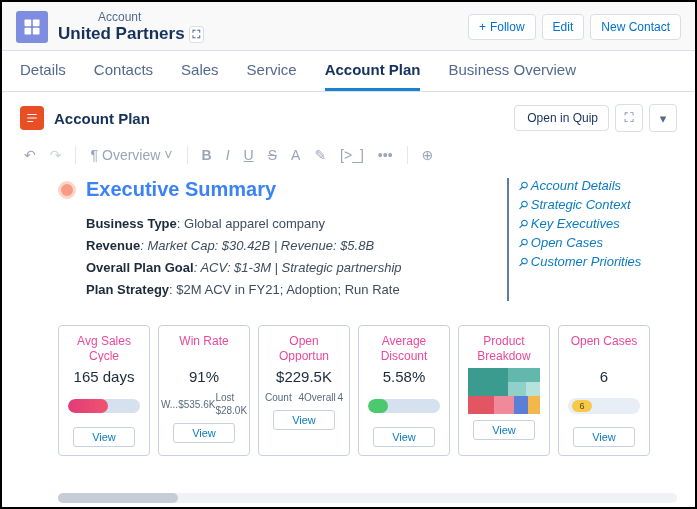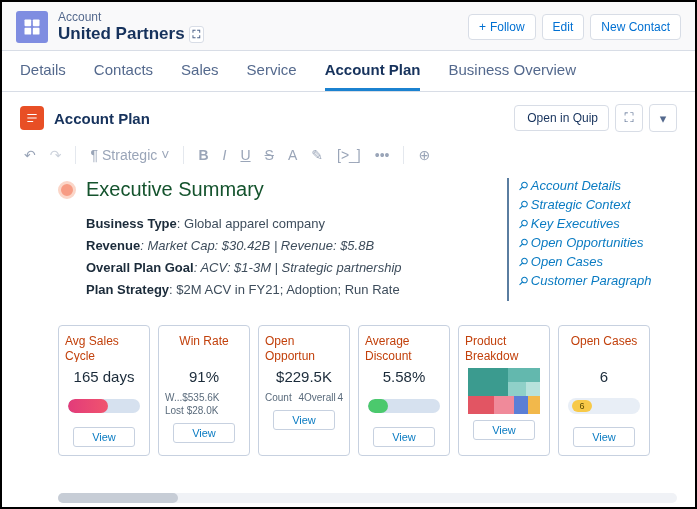--- a/index.html
+++ b/index.html
@@ -2,21 +2,21 @@
 <html><head>
 <meta charset="utf-8">
 <style>
   * { box-sizing: border-box; margin: 0; padding: 0; }
   body { font-family: -apple-system, BlinkMacSystemFont, "Segoe UI", Arial, sans-serif; font-size: 13px; color: #16325c; background: #fff; }
   .frame { width: 697px; height: 509px; border: 2px solid #000; position: relative; overflow: hidden; }
   .header { display: flex; align-items: center; padding: 8px 14px 6px; border-bottom: 1px solid #d8dde6; background:#f9f9fa; }
   .acct-icon { width: 32px; height: 32px; background: #7f8de1; border-radius: 3px; display:flex; align-items:center; justify-content:center; margin-right:10px;}
   .acct-icon svg { width: 20px; height: 20px; fill:#fff;}
   .acct-text { display:flex; flex-direction:column; }
-  .acct-label { font-size: 12px; color:#54698d; }
+  .acct-label { font-size: 12px; color:#54698d;margin-left:40px; }
   .acct-name { font-size: 17px; font-weight: 700; color:#16325c; display:flex; align-items:center; gap:4px;}
   .hier-icon { font-size: 11px; color:#54698d; border:1px solid #d8dde6; border-radius:3px; padding:1px 3px; background:#fff;}
   .hdr-actions { margin-left:auto; display:flex; gap:6px; }
   .btn { border:1px solid #d8dde6; background:#fff; color:#0070d2; padding:5px 10px; border-radius:4px; font-size:12px; cursor:pointer; display:inline-flex; align-items:center; gap:4px;}
   .btn.gray { color:#16325c;padding-left:12px; }
   .tabs { display:flex; gap:28px; padding: 10px 18px 0; border-bottom: 1px solid #d8dde6; }
   .tab { font-size: 15px; color:#54698d; padding-bottom: 10px; cursor:pointer; }
   .tab.active { color:#16325c; font-weight:600; border-bottom: 3px solid #1b82d0; }
   .subhdr { display:flex; align-items:center; padding: 12px 18px 8px; gap:10px;}
   .quip-icon { width:24px; height:24px; background:#e84f25; border-radius:4px; display:flex; align-items:center; justify-content:center;}
@@ -24,30 +24,30 @@
   .subhdr-title { font-size:15px; font-weight:700;}
   .subhdr-actions { margin-left:auto; display:flex; gap:6px; align-items:center;}
   .iconbtn { border:1px solid #d8dde6; background:#fff; width:28px; height:28px; border-radius:4px; display:inline-flex; align-items:center; justify-content:center; color:#54698d; cursor:pointer;}
   .toolbar { display:flex; align-items:center; gap:14px; padding: 6px 22px 10px; color:#9aa5b8; font-size:14px;}
   .toolbar .sep { width:1px; height:18px; background:#e4e8ee;}
   .toolbar .tbtn { cursor:pointer; color:#9aa5b8; display:flex; align-items:center; gap:4px;}
   .content { display:flex; padding: 4px 28px 0 56px; gap:18px;}
   .main { flex:1; }
   .bullet-row { display:flex; align-items:center; gap:10px; margin-bottom:12px;}
   .bullet-dot { width:18px; height:18px; border-radius:50%; background:#f79c84; border:3px solid #fbd6c8;}
-  .exec-title { font-size:20px; font-weight:400; color:#14532d;}
+  .exec-title { font-size:20px; font-weight:700; color:#3b82f6;}
   .summary { margin-left: 28px; font-size:13px; line-height:1.7; color:#3e4d5c;}
   .summary b { font-weight:700; color:#1b2b3a;}
   .summary i { font-style:italic;}
   .anchors { border-left: 2px solid #5a7da0; padding-left:10px; display:flex; flex-direction:column; gap:4px; min-width:160px;}
   .anchor { color:#0a7bc2; font-size:13px; font-style:italic; cursor:pointer; display:flex; align-items:center; gap:3px;}
   .anchor::before { content:"⚲"; font-style:normal; font-size:12px; transform:rotate(45deg); display:inline-block; color:#0a7bc2;}
   .cards { display:flex; gap:8px; padding: 24px 18px 0 56px; }
   .card { border:1px solid #c7d1e0; border-radius:4px; width:92px; padding:8px 6px; display:flex; flex-direction:column; align-items:center; gap:6px; background:#fff;}
-  .card-title { font-size:12px; color:#c2410c; text-align:left; line-height:1.2; height:28px; overflow:hidden; white-space:normal;}
+  .card-title { font-size:12px; color:#ec4899; text-align:center; line-height:1.2; height:28px; overflow:hidden; white-space:normal;}
   .card-value { font-size:15px; font-weight:400; color:#1b2b3a;}
   .card-detail { font-size:10px; color:#5a6b7c; line-height:1.3; text-align:left; width:100%; display:flex; justify-content:space-between;}
   .card-body { width:100%; height:30px; display:flex; align-items:center; justify-content:center;}
   .viewbtn { border:1px solid #c7d1e0; background:#fff; color:#0a7bc2; font-size:11px; padding:3px 18px; border-radius:3px; cursor:pointer;}
   .pill { width:72px; height:14px; border-radius:8px; background:#d6e1ef; position:relative; overflow:hidden;}
   .pill-fill { position:absolute; left:0; top:0; bottom:0; border-radius:8px;}
   .pill.red .pill-fill { width:55%; background:linear-gradient(90deg,#e23b7a,#f0546e);}
   .pill.green .pill-fill { width:28%; background:#4bc96d;}
   .pill.green::before { content:""; position:absolute; left:2px; top:1px; width:12px; height:12px; border-radius:50%; background:#2fa552;}
   .pill.yellow { width:72px; height:16px; border-radius:9px; background:#e8eef6; position:relative;}
@@ -107,21 +107,21 @@
     <button class="btn gray">Open in Quip</button>
     <span class="iconbtn">⛶</span>
     <span class="iconbtn">▾</span>
   </div>
 </div>
 
 <div class="toolbar">
   <span class="tbtn">↶</span>
   <span class="tbtn" style="opacity:.5">↷</span>
   <span class="sep"></span>
-  <span class="tbtn">¶ <span>Strategic</span> <span>˅</span></span>
+  <span class="tbtn">¶ <span>Overview</span> <span>˅</span></span>
   <span class="sep"></span>
   <span class="tbtn" style="font-weight:700">B</span>
   <span class="tbtn" style="font-style:italic">I</span>
   <span class="tbtn" style="text-decoration:underline">U</span>
   <span class="tbtn" style="text-decoration:line-through">S</span>
   <span class="tbtn">A</span>
   <span class="tbtn">✎</span>
   <span class="tbtn">[&gt;_]</span>
   <span class="tbtn">•••</span>
   <span class="sep"></span>
@@ -138,43 +138,42 @@
       <div><b>Business Type</b><span>: Global apparel company</span></div>
       <div><b>Revenue</b><i>: Market Cap: $30.42B | Revenue: $5.8B</i></div>
       <div><b>Overall Plan Goal</b><i>: ACV: $1-3M | Strategic partnership</i></div>
       <div><b>Plan Strategy</b><span>: $2M ACV in FY21; Adoption; Run Rate</span></div>
     </div>
   </div>
   <div class="anchors">
     <span class="anchor">Account Details</span>
     <span class="anchor">Strategic Context</span>
     <span class="anchor">Key Executives</span>
-    <span class="anchor">Open Opportunities</span>
     <span class="anchor">Open Cases</span>
-    <span class="anchor">Customer Paragraph</span>
+    <span class="anchor">Customer Priorities</span>
   </div>
 </div>
 
 <div class="cards">
 
   <div class="card">
     <div class="card-title">Avg Sales Cycle</div>
     <div class="card-value">165 days</div>
     <div class="card-body">
           <div class="pill red">
             <div class="pill-fill"></div>
           </div>
         </div>
     <button class="viewbtn">View</button>
   </div>
 
   <div class="card">
     <div class="card-title">Win Rate</div>
     <div class="card-value">91%</div>
-    <div class="card-body" style="flex-direction:column; height:auto;">
+    <div class="card-body" style="flex-direction:row; height:auto;">
       <div class="card-detail">
             <span>W...$535.6K</span>
             <span></span>
           </div>
       <div class="card-detail">
             <span>Lost $28.0K</span>
             <span></span>
           </div>
     </div>
     <button class="viewbtn">View</button>

